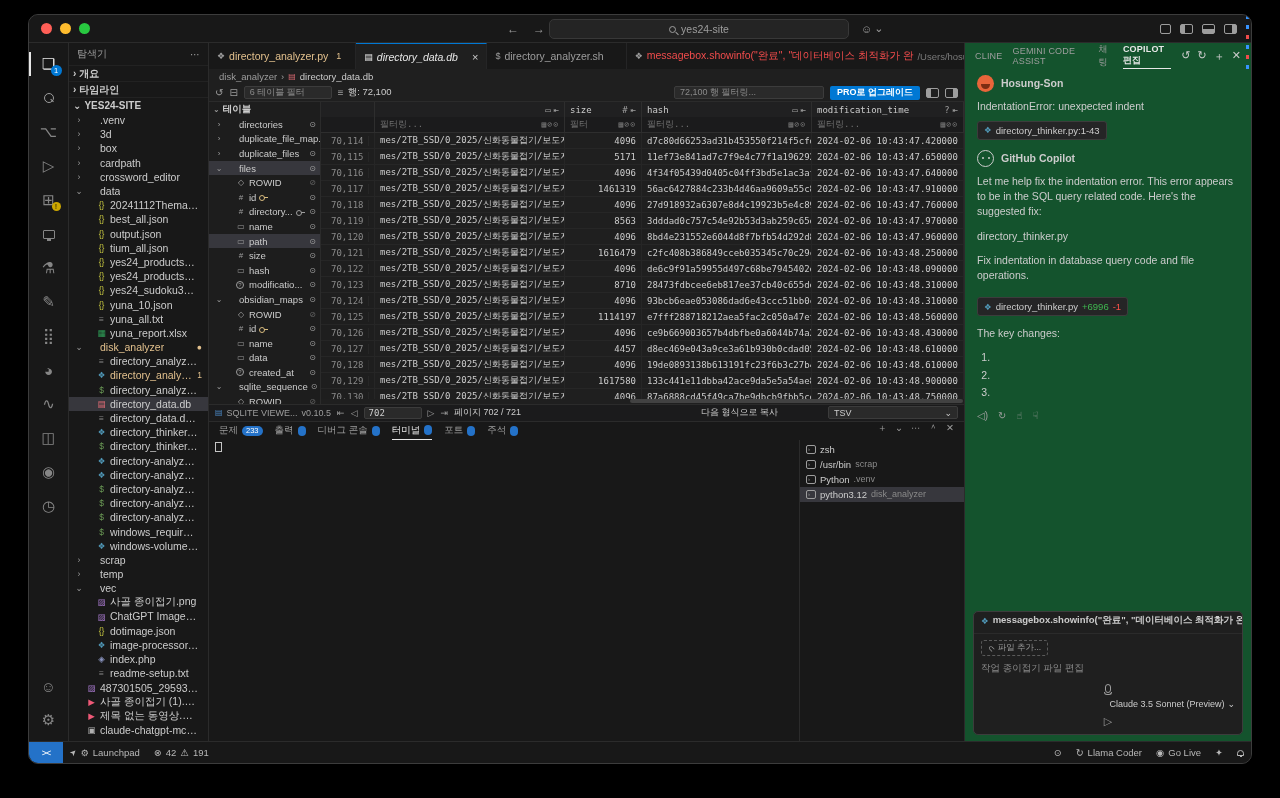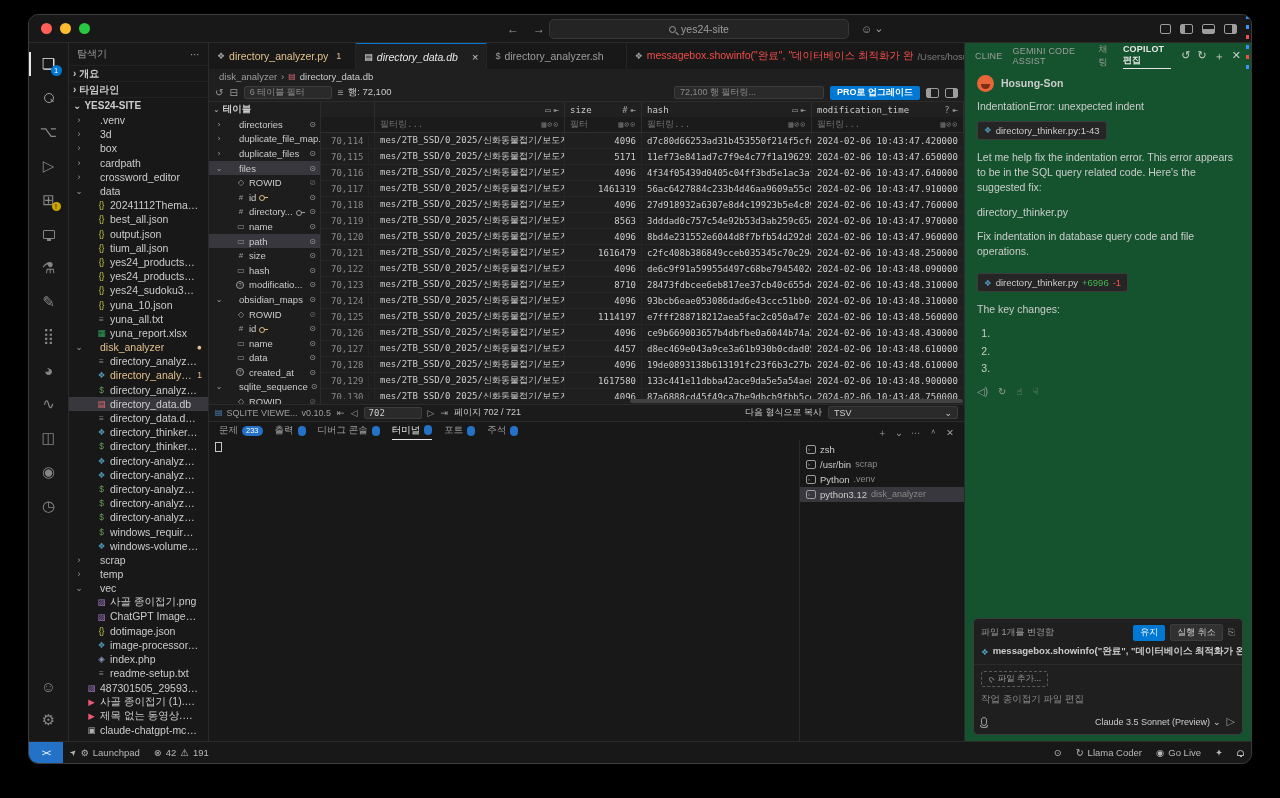--- a/index.html
+++ b/index.html
@@ -130,24 +130,24 @@
   .hscroll { height:5px; position:relative; flex:0 0 5px; background:#1f1f1f;}
   .hscroll::after{content:"";position:absolute;left:48%;right:1px;top:0;height:4px;background:#424242;border-radius:2px;}
 
   
   .vfooter { height:17px; display:flex; align-items:center; gap:6px; padding:0 6px; border-top:1px solid #2b2b2b; font-size:9px; flex:0 0 17px; background:#1b1b1c;}
   .vf-ext { display:flex; align-items:center; gap:4px; color:#9d9d9d;}
   .vf-ext .eico{color:#4e8fd0; font-size:8px;}
   .pg-ico{color:#9d9d9d; font-size:9px; cursor:pointer;}
   .pg-input{background:#2a2a2a; border:1px solid #3c3c3c; width:58px; height:12px; color:#ccc; display:flex; align-items:center; padding:0 4px; border-radius:2px;}
   .copy-zone{margin-left:auto; display:flex; align-items:center; gap:6px; color:#cccccc;}
-  .tsv-select{background:#2a2a2a; border:1px solid #3c3c3c; border-radius:2px; width:130px; height:13px; display:flex; align-items:center; justify-content:space-between; padding:0 5px; cursor:pointer;}
+  .tsv-select{background:#2a2a2a; border:1px solid #3c3c3c; border-radius:2px; width:130px; height:13px; display:flex; align-items:center; justify-content:space-between; padding:0 5px; cursor:pointer;margin-left:44px;}
 
   
-  .paneltabs { height:19px; display:flex; align-items:flex-end; gap:12px; padding:0 10px; font-size:9.5px; color:#9d9d9d; border-top:1px solid #2b2b2b; flex:0 0 19px; background:#181818;}
+  .paneltabs { height:19px; display:flex; align-items:flex-start; gap:12px; padding:0 10px; font-size:9.5px; color:#9d9d9d; border-top:1px solid #2b2b2b; flex:0 0 19px; background:#181818;}
   .ptab { display:flex; align-items:center; gap:4px; height:100%; cursor:pointer;}
   .ptab.active { color:#e7e7e7; border-bottom:1px solid #e7e7e7;}
   .pbadge { background:#2472c8; color:#fff; border-radius:7px; font-size:7.5px; padding:0 4px; height:10px; display:flex; align-items:center;}
   .pactions { margin-left:auto; display:flex; gap:8px; color:#9d9d9d;}
   .panelbody { flex:1; display:flex; min-height:0; background:#181818;}
   .termtext { flex:1; padding:2px 4px 0 6px; font-size:8.5px; line-height:9px; color:#c5c5c5; overflow:hidden; position:relative;}
   .tline { white-space:nowrap; overflow:hidden;}
   .tline.cursor::after{content:""; display:inline-block; width:5px; height:8px; border:1px solid #c5c5c5;}
   .ruler { position:absolute; right:2px; top:0; width:3px;}
   .rmark{width:3px;height:4px;margin-bottom:6px;}
@@ -182,21 +182,21 @@
   .rp-bottom { flex:0 0 auto; padding:0 8px 6px 8px; }
   .session-box { border:1px solid #3c3c3c; border-radius:5px; background:#1f1f1f; overflow:hidden;}
   .sess-head { display:flex; align-items:center; gap:5px; padding:5px 7px 2px 7px; font-size:9px; color:#9d9d9d;}
   .keep-btn { margin-left:auto; background:#0078d4; color:#fff; border-radius:2px; padding:1.5px 7px; font-size:9px; cursor:pointer;}
   .undo-btn { background:#313131; border:1px solid #3c3c3c; color:#ccc; border-radius:2px; padding:1px 6px; font-size:9px; cursor:pointer;}
   .sess-file { display:flex; align-items:center; gap:4px; padding:2px 7px 6px 7px; font-size:9.5px; font-weight:bold; border-bottom:1px solid #2b2b2b; white-space:nowrap; overflow:hidden;}
   .attach-chip { display:inline-flex; align-items:center; gap:3px; border:1px dashed #5a5a5a; border-radius:3px;
     padding:1px 6px; font-size:8.5px; color:#9d9d9d; margin:6px 7px 2px 7px; cursor:pointer;}
   .clip{display:inline-block; transform:rotate(45deg); font-size:8px;}
   .sess-input { padding:4px 7px 2px 7px; color:#8a8a8a; font-size:9.5px; min-height:24px; cursor:text;}
-  .sess-controls { display:flex; align-items:center; padding:2px 7px 6px 7px; gap:6px;}
+  .sess-controls { display:flex; align-items:center; padding:2px 7px 6px 7px; gap:6px;flex-direction:column;}
   .mic{width:6px;height:9px;border:1px solid #9d9d9d;border-radius:3px;position:relative;}
   .mic::after{content:"";position:absolute;left:-2px;right:-2px;bottom:-3px;height:2px;border-bottom:1px solid #9d9d9d;border-left:1px solid #9d9d9d;border-right:1px solid #9d9d9d;border-radius:0 0 4px 4px;}
   .model-pick { margin-left:auto; display:flex; align-items:center; gap:3px; font-size:9px; color:#cccccc; cursor:pointer;}
   .send-ico { color:#9d9d9d; font-size:11px; cursor:pointer;}
 
   
   .statusbar { height:22px; background:#181818; border-top:1px solid #2b2b2b; display:flex; align-items:center; font-size:9.5px; color:#b8b8b8; flex:0 0 22px;}
   .remote { width:34px; height:100%; background:#2472c8; color:#fff; display:flex; align-items:center; justify-content:center; font-size:9px; letter-spacing:-1px; cursor:pointer;}
   .sb-item { display:flex; align-items:center; gap:4px; padding:0 7px; height:100%; cursor:pointer;}
   .sb-right { margin-left:auto; display:flex; align-items:center; height:100%;}
@@ -1122,20 +1122,24 @@
       <div class="rp-scroll">
         <div class="chat-user">
           <span class="avatar"></span>
           <span>Hosung-Son</span>
         </div>
         <div style="margin-bottom:2px;">IndentationError: unexpected indent</div>
         <div class="chip">
             <span class="py-ico">❖</span>
             <span>directory_thinker.py:1-43</span>
           </div>
+        <div class="chat-user">
+          <span class="bot-avatar"></span>
+          <span>GitHub Copilot</span>
+        </div>
         <p>Let me help fix the indentation error. This error appears to be in the SQL query related code. Here's the suggested fix:</p>
         <div class="filetitle">directory_thinker.py</div>
         <p>Fix indentation in database query code and file operations.</p>
         <div class="chip">
           <span class="py-ico">❖</span>
           <span>directory_thinker.py</span>
           <span class="added">+6996</span>
           <span class="removed">-1</span>
         </div>
         <p>The key changes:</p>
@@ -1147,26 +1151,20 @@
           </ol>
         <div class="msg-actions">
           <span>◁)</span>
           <span>↻</span>
           <span>☝</span>
           <span>☟</span>
         </div>
       </div>
       <div class="rp-bottom">
         <div class="session-box">
-          <div class="sess-head">
-            <span>파일 1개를 변경함</span>
-            <span class="keep-btn">유지</span>
-            <span class="undo-btn">실행 취소</span>
-            <span style="color:#9d9d9d;">⎘</span>
-          </div>
           <div class="sess-file">
             <span class="py-ico" style="color:#519aba;font-size:8.5px;">❖</span>
             <span>messagebox.showinfo("완료", "데이터베이스 최적화가 완</span>
 
           </div>
           <div class="attach-chip">
               <span class="clip">⊂</span>
               <span>파일 추가...</span>
             </div>
           <div class="sess-input">작업 종이접기 파일 편집</div>

